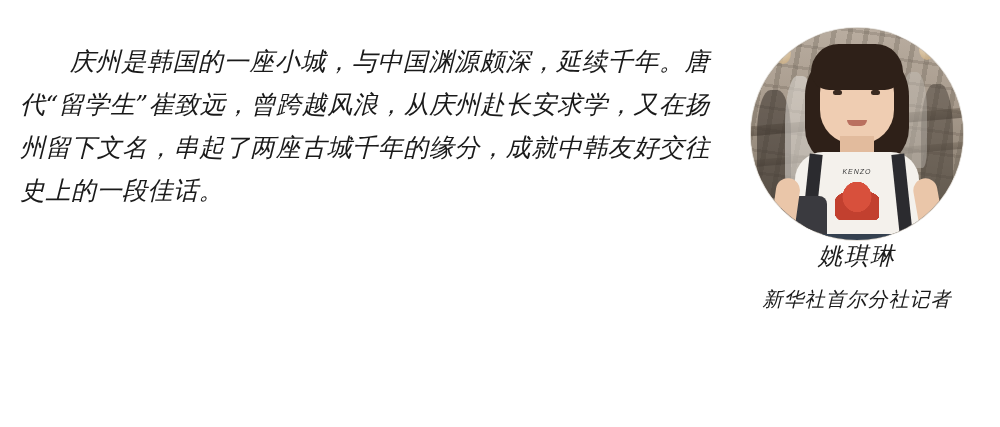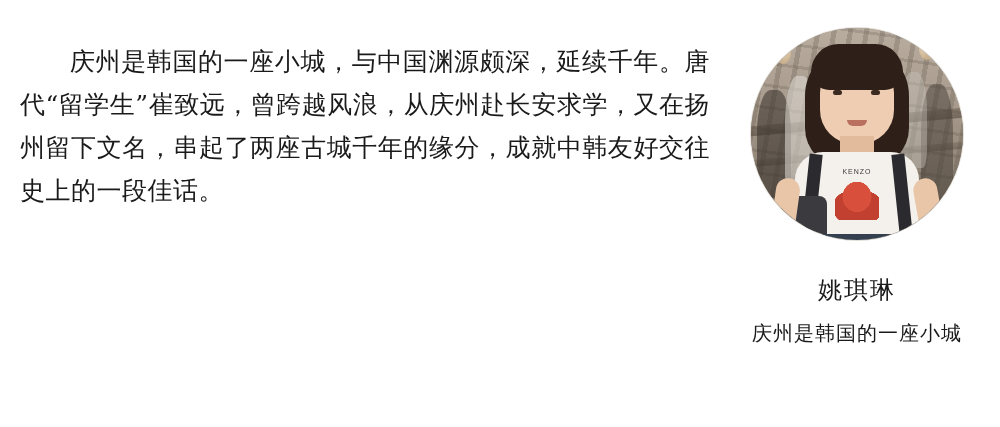--- a/index.html
+++ b/index.html
@@ -11,20 +11,21 @@
     height: 427px;
     background: #ffffff;
     font-family: "Liberation Serif", "DejaVu Serif", serif;
     overflow: hidden;
   }
   .page {
     position: relative;
     width: 1000px;
     height: 363px;
     background: #ffffff;
+    font-style: italic;
   }
   .article-body {
     position: absolute;
     left: 20px;
     top: 40px;
     width: 690px;
   }
   .para {
     margin: 0 0 2px 0;
     font-size: 25px;
@@ -245,21 +246,20 @@
   .jeans {
     position: absolute;
     left: 50%;
     margin-left: -54px;
     top: 206px;
     width: 108px;
     height: 14px;
     background: #34404f;
   }
   .author-name {
-    margin-top: 34px;
     font-size: 24px;
     color: #1a1a1a;
     letter-spacing: 2px;
     font-family: "DejaVu Serif", "Liberation Serif", serif;
   }
   .author-title {
     margin-top: 14px;
     font-size: 20px;
     color: #1a1a1a;
     letter-spacing: 1px;
@@ -304,16 +304,16 @@
         <div class="strap right"></div>
         <div class="bag"></div>
         <div class="arm left"></div>
         <div class="arm right"></div>
         <div class="watch"></div>
         <div class="jeans"></div>
       </div>
     </div>
 
     <div class="author-name">姚琪琳</div>
-    <div class="author-title">庆州是韩国的一座小城</div>
+    <div class="author-title">新华社首尔分社记者</div>
   </div>
 
 </div>
 
 </body></html>

